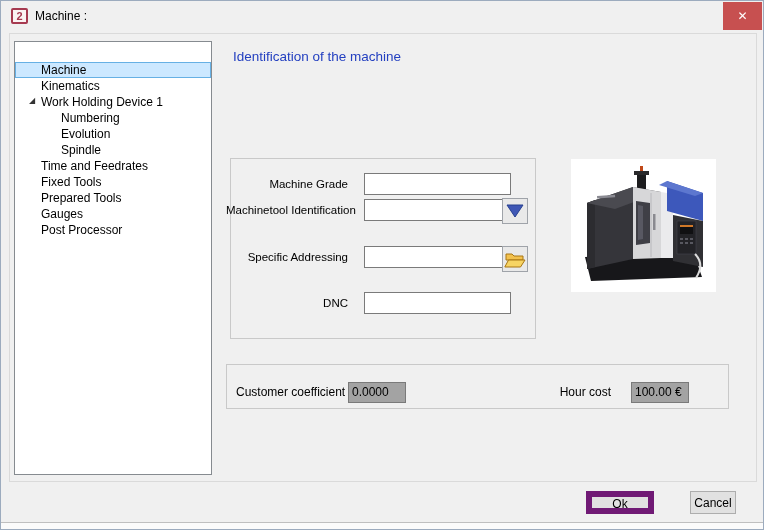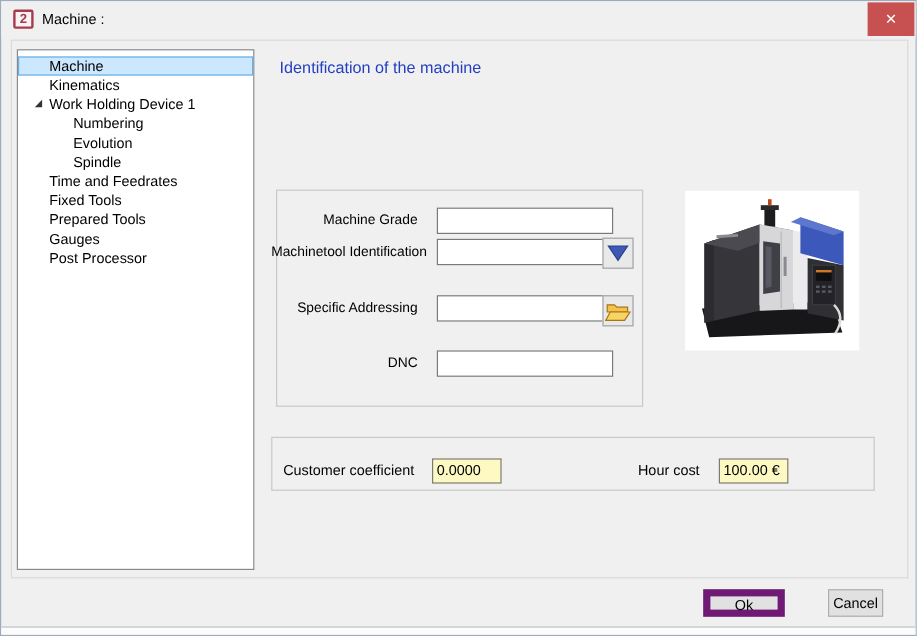--- a/index.html
+++ b/index.html
@@ -28,21 +28,21 @@
 
   
   .inner-panel {
     position:absolute; left:8px; top:32px; width:748px; height:449px;
     border:1px solid #dadada; background:#f0f0f0;
   }
 
   
   .tree {
     position:absolute; left:13px; top:40px; width:198px; height:434px;
-    background:#ffffff; border:1px solid #868b90; padding-top:5px; overflow:hidden;
+    background:#ffffff; border:1px solid #868b90; padding-top:20px; overflow:hidden;
   }
   .trow { position:relative; height:16px; display:flex; align-items:center; font-size:12px; color:#000; cursor:default; }
   .trow .tlabel { white-space:nowrap; }
   .trow.lvl0 .tlabel { padding-left:26px; }
   .trow.lvl1 .tlabel { padding-left:46px; }
   .trow.sel { background:#cce8ff; border:1px solid #66b0e4; }
   .trow.sel .tlabel { padding-left:25px; }
   .expander { position:absolute; left:14px; top:3px; font-size:8px; color:#333; line-height:1; }
 
   
@@ -62,22 +62,22 @@
   }
   .mini-btn {
     position:absolute; width:26px; height:26px; background:#e9e9e9;
     border:1px solid #9fa3a9; display:flex; align-items:center; justify-content:center;
     cursor:pointer; padding:0;
   }
 
   .crow { position:absolute; display:flex; align-items:center; height:22px; }
   .crow label { text-align:right; margin-right:4px; font-size:12px; color:#000; white-space:nowrap; }
   .crow input {
-    width:58px; height:21px; border:1px solid #7a7a7a; background:#fef9c3;
-    font-family:"Liberation Sans", sans-serif; font-size:12px; padding:1px 3px;margin-left:12px;
+    width:58px; height:21px; border:1px solid #7a7a7a; background:#a3a3a3;
+    font-family:"Liberation Sans", sans-serif; font-size:12px; padding:1px 3px;
   }
   .crow.c1 label { width:108px; }
   .crow.c2 label { width:62px; }
 
   
   .photo { position:absolute; left:570px; top:158px; width:145px; height:133px; background:#ffffff; }
 
   
   .btn {
     position:absolute; top:490px; height:23px; background:#e1e1e1;
@@ -223,21 +223,21 @@
     </svg>
   </div>
 
   <div class="groupbox gb2"></div>
 
   <div class="crow c1" style="left:235px; top:380px;">
     <label>Customer coefficient</label>
     <input type="text" value="0.0000" style="">
   </div>
 
-  <div class="crow c2" style="left:520px; top:380px;">
+  <div class="crow c2" style="left:548px; top:380px;gap:16px;">
     <label>Hour cost</label>
     <input type="text" value="100.00 €" style="">
   </div>
 
   <button class="btn ok">Ok</button>
   <button class="btn cancel">Cancel</button>
 
   <div class="bottom-strip"></div>
 </div>
 

